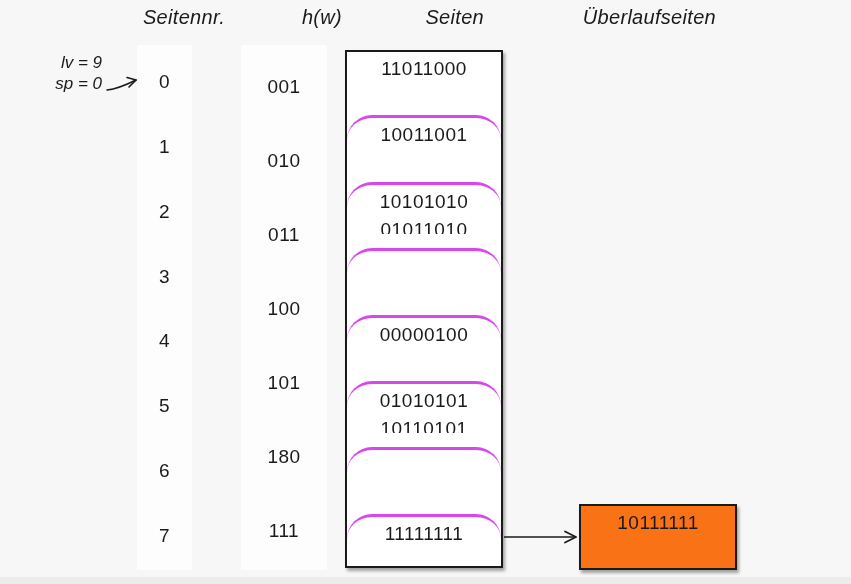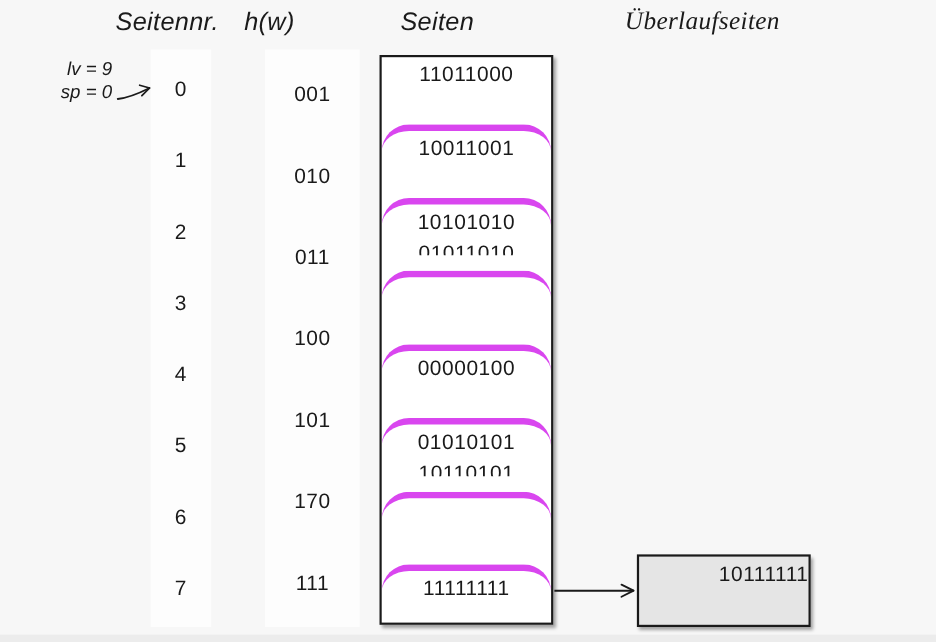--- a/index.html
+++ b/index.html
@@ -6,22 +6,22 @@
   body {
     width: 851px; height: 584px;
     position: relative;
     background: #f7f7f7;
     font-family: "Liberation Sans", sans-serif;
     color: #1a1a1a;
     overflow: hidden;
   }
   .hdr {
     position: absolute; top: 6px; height: 24px;
-    font-style: italic; font-size: 23px; letter-spacing: .3px;
-    text-align: left; white-space: nowrap;
+    font-style: italic; font-size: 20px; letter-spacing: .3px;
+    text-align: right; white-space: nowrap;
   }
   .stripe {
     position: absolute; top: 45px; height: 525px;
     background: #fdfdfd;
   }
   .numcol {
     position: absolute; top: 50px; height: 518px;
     display: flex; flex-direction: column;
   }
   .numcol .num {
@@ -30,51 +30,51 @@
   }
   .pagesbox {
     position: absolute; left: 345px; top: 50px; width: 158px; height: 518px;
     box-sizing: border-box;
     background: #ffffff;
     border: 2px solid #1a1a1a;
     box-shadow: 2px 3px 3px rgba(0,0,0,.35);
     display: flex; flex-direction: column;
   }
   .cell { flex: 1; text-align: center; padding-top: 3px; overflow: hidden; border-radius: 25px; }
-  .cell + .cell { border-top: 6px solid #d946ef; margin-top: 14px; }
+  .cell + .cell { border-top: 3px solid #d946ef; margin-top: 14px; }
   .val {
     font-size: 19px; line-height: 28px; letter-spacing: .5px;
     white-space: nowrap;
   }
   .annot {
     position: absolute; left: 20px; top: 52px; width: 82px;
     text-align: right; font-style: italic;
     font-size: 17px; line-height: 21px; white-space: nowrap;
   }
   .overflowbox {
     position: absolute; left: 579px; top: 504px; width: 158px; height: 66px;
     box-sizing: border-box;
-    background: #e5e5e5;
+    background: #f97316;
     border: 2px solid #1a1a1a;
     box-shadow: 2px 3px 3px rgba(0,0,0,.35);
-    text-align: right; padding-top: 3px;
+    text-align: center; padding-top: 3px;
   }
   svg.arrow { position: absolute; overflow: visible; }
   .band {
     position: absolute; left: 0; top: 577px; width: 851px; height: 7px;
     background: #ececec;
   }
 </style>
 </head>
 <body>
 
 <div class="hdr" style="left:105px; width:120px;">Seitennr.</div>
 <div class="hdr" style="left:222px; width:120px;">h(w)</div>
 <div class="hdr" style="left:364px; width:120px;">Seiten</div>
-<div class="hdr" style="left:568px; width:180px;font-family:Liberation Serif, serif;">Überlaufseiten</div>
+<div class="hdr" style="left:536px; width:180px;">Überlaufseiten</div>
 
 <div class="annot">
   <div>lv = 9</div>
   <div>sp = 0</div>
 </div>
 <svg class="arrow" style="left:104px; top:74px;" width="42" height="22" viewBox="0 0 42 22">
   <path d="M3,16 C13,15 22,11 32,6" fill="none" stroke="#1a1a1a" stroke-width="1.6" stroke-linecap="round"></path>
   <path d="M32,6 L23,3.5 M32,6 L25,13" fill="none" stroke="#1a1a1a" stroke-width="1.6" stroke-linecap="round"></path>
 </svg>
 
@@ -91,21 +91,21 @@
   <div class="num">6</div>
   <div class="num">7</div>
 </div>
 
 <div class="numcol" style="left:241px; width:86px;">
   <div class="num">001</div>
   <div class="num">010</div>
   <div class="num">011</div>
   <div class="num">100</div>
   <div class="num">101</div>
-  <div class="num">170</div>
+  <div class="num">180</div>
   <div class="num">111</div>
 </div>
 
 <div class="pagesbox">
   <div class="cell">
     <div class="val">11011000</div>
     <div class="val"></div>
   </div>
   <div class="cell">
     <div class="val">10011001</div>

